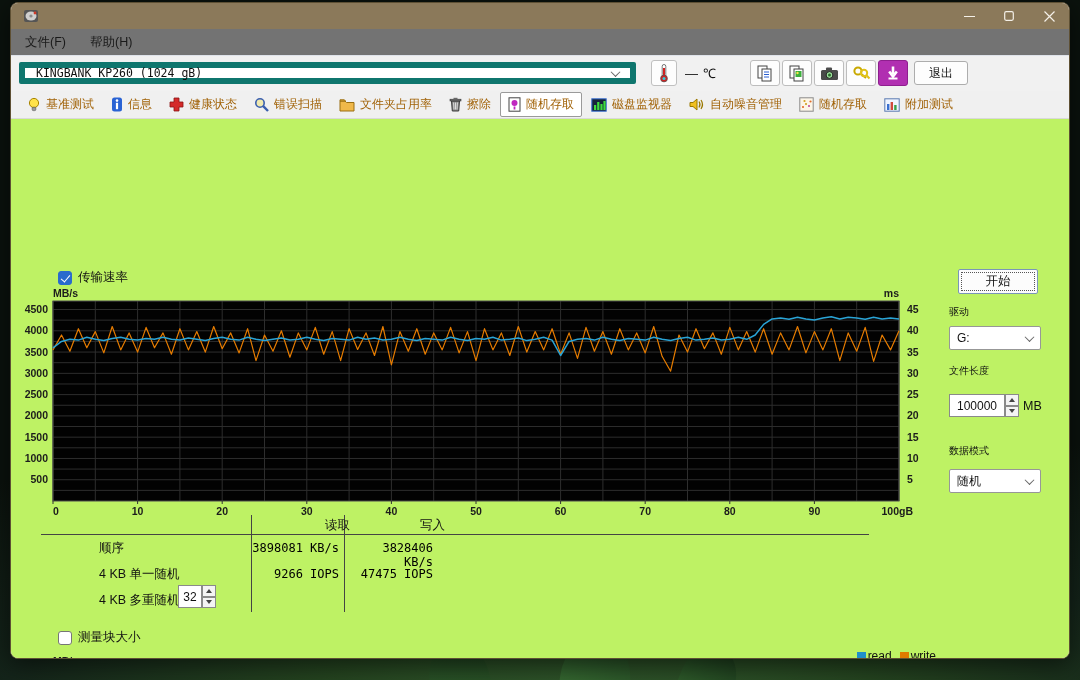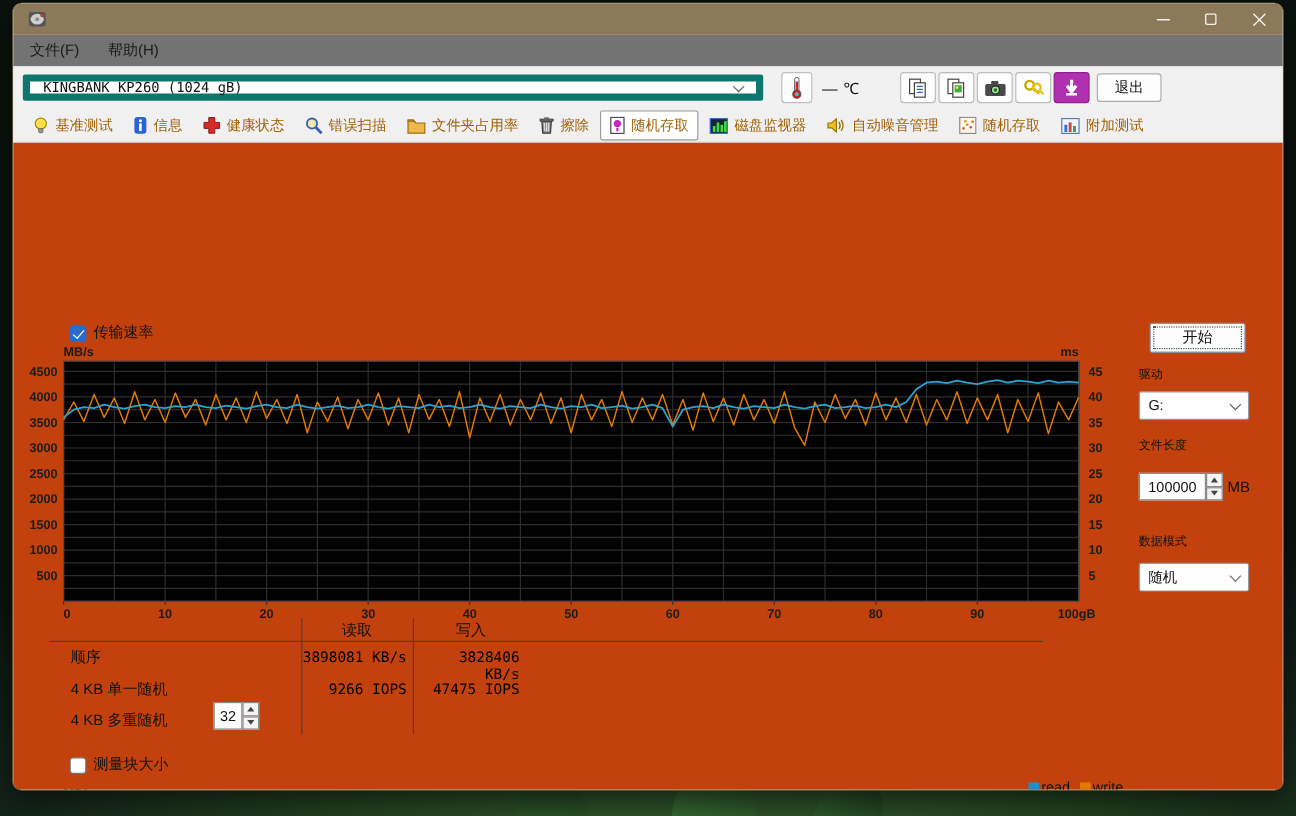--- a/index.html
+++ b/index.html
@@ -44,42 +44,42 @@
   #btn-update { left:867px; background:#b12fb1; border-color:#8e1f8e; }
   #btn-exit { position:absolute; left:903px; top:5px; width:54px; height:24px; background:#fdfdfd; border:1px solid #adadad; border-radius:3px; font-size:12px; display:flex; align-items:center; justify-content:center; color:#111; }
 
   
   #tabbar { position:absolute; left:0; top:88px; right:0; height:28px; background:#f0f0f0; border-bottom:1px solid #d9d9d9; display:flex; align-items:center; padding-left:8px; }
   .tab { display:flex; align-items:center; gap:5px; padding:3px 7px; margin-right:1px; font-size:12px; color:#a16207; border:1px solid transparent; border-radius:2px; white-space:nowrap; }
   .tab.active { background:#fff; border-color:#9a9a9a; }
   .tab svg { display:block; }
 
   
-  #content { position:absolute; left:0; top:116px; right:0; bottom:0; background:#c2410c; }
+  #content { position:absolute; left:0; top:116px; right:0; bottom:0; background:#bef264; }
 
   .checkbox-row { position:absolute; display:flex; align-items:center; gap:6px; font-size:12.5px; color:#111; }
   #cb-transfer { left:47px; top:150px; }
   #cb-blocksize { left:47px; top:510px; }
   .cbox { width:14px; height:14px; border-radius:3px; position:relative; }
   .cbox.checked { background:#2a6bcc; border:1px solid #2a6bcc; }
   .cbox.checked::after { content:""; position:absolute; left:4px; top:1px; width:4px; height:8px; border-right:1.6px solid #fff; border-bottom:1.6px solid #fff; transform:rotate(40deg); }
   .cbox.unchecked { background:#fff; border:1px solid #767676; }
 
   svg text.tick { font-family:"Liberation Sans", sans-serif; font-size:10.5px; font-weight:700; fill:#1c1c1c; }
   svg text.unit { font-family:"Liberation Sans", sans-serif; font-size:10.5px; font-weight:700; fill:#1c1c1c; }
 
   #chart-top { position:absolute; left:4px; top:166px; }
   #chart-bottom { position:absolute; left:4px; top:538px; }
 
   
   .vline { position:absolute; width:1px; background:#444; }
   #tbl-vline1 { left:240px; top:396px; height:97px; }
   #tbl-vline2 { left:333px; top:396px; height:97px; }
   #tbl-hline { position:absolute; left:30px; top:415px; width:828px; height:1px; background:#444; }
-  .tbl-text { position:absolute; font-size:12.5px; color:#111; }
+  .tbl-text { position:absolute; font-size:12.5px; color:#111;margin-left:40px; }
   .tbl-val { position:absolute; font-family:"DejaVu Sans Mono", monospace; font-weight:400; font-size:12px; color:#000; text-align:right; }
   #th-read { left:240px; top:398px; width:93px; text-align:center; }
   #th-write { left:333px; top:398px; width:97px; text-align:center; }
   #row1-label { left:48px; top:421px; }
   #row2-label { left:48px; top:447px; }
   #row3-label { left:48px; top:473px; }
   #row1-read { left:240px; top:422px; width:88px; }
   #row1-write { left:336px; top:422px; width:86px; }
   #row2-read { left:240px; top:448px; width:88px; }
   #row2-write { left:336px; top:448px; width:86px; }

